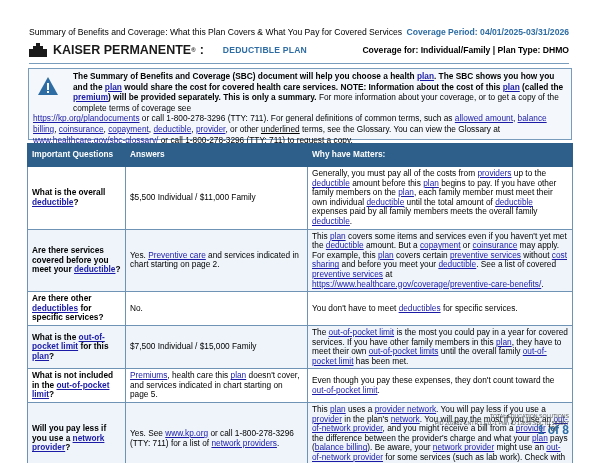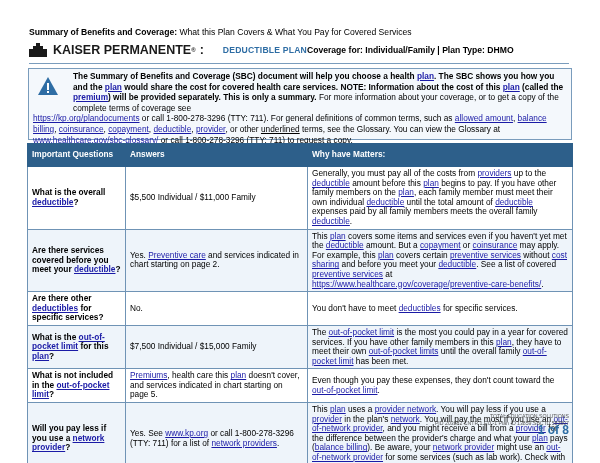--- a/index.html
+++ b/index.html
@@ -1,24 +1,24 @@
 <!DOCTYPE html>
 <html><head>
   <meta charset="utf-8">
   <style>
     * { box-sizing: border-box; margin: 0; padding: 0; }
     html, body { width: 600px; height: 463px; background: #ffffff; overflow: hidden; }
     body { font-family: "Liberation Sans", sans-serif; color: #000; position: relative; }
     a, .lnk { color: #1a1aa6; text-decoration: underline; }
 
     .top-line { position: absolute; left: 29px; top: 27px; width: 540px; display: flex; justify-content: space-between; font-size: 8.6px; }
-    .top-line .doc-title b { font-weight: bold; }
+    .top-line .doc-title b { font-weight: normal; }
     .coverage-period { color: #2e6da4; font-weight: bold; }
 
-    .brand-line { position: absolute; left: 29px; top: 43px; width: 540px; display: flex; justify-content: flex-start; align-items: center; }
+    .brand-line { position: absolute; left: 29px; top: 43px; width: 540px; display: flex; justify-content: space-between; align-items: center; }
     .brand { display: flex; align-items: center; font-size: 12.5px; font-weight: bold; color: #1a1a1a; }
     .logo-icon { width: 18px; height: 14px; margin-right: 6px; position: relative; }
     .logo-icon span { position: absolute; background: #1a1a1a; }
     .brand .sep { margin: 0 5px 0 4px; }
     .plan-name { color: #2e6da4; font-size: 8.6px; font-weight: bold; letter-spacing: 0.2px; margin-left: 14px; }
     .coverage-for { font-size: 8.6px; font-weight: bold; }
     .rule { position: absolute; left: 29px; top: 63px; width: 540px; height: 1px; background: #7a9cbc; }
 
     .notice { position: absolute; left: 28px; top: 68px; width: 544px; height: 72px; border: 1px solid #7a9cbc; background: #f4f8fc; font-size: 8.3px; line-height: 10.6px; padding: 2px 4px 0 4px; }
     .notice .warn-icon { position: absolute; left: 8px; top: 7px; width: 22px; height: 20px; }
@@ -34,20 +34,21 @@
     table.sbc tr.white td { background: #ffffff; }
 
     .footer { position: absolute; right: 31px; top: 413px; text-align: right; font-size: 5.2px; color: #555; line-height: 6.5px; }
     .footer .page { color: #2e6da4; font-weight: bold; font-size: 12px; line-height: 9px; padding-left: 32px; }
   </style>
 </head>
 <body>
 
 <div class="top-line">
   <div class="doc-title"><b>Summary of Benefits and Coverage:</b><span> What this Plan Covers &amp; What You Pay for Covered Services</span></div>
+  <div class="coverage-period">Coverage Period: 04/01/2025-03/31/2026</div>
 </div>
 
 <div class="brand-line">
   <div class="brand">
     <span class="logo-icon">
       <span style="left:0;top:6px;width:4px;height:8px;"></span>
       <span style="left:4px;top:3px;width:3px;height:11px;"></span>
       <span style="left:7px;top:0;width:4px;height:14px;"></span>
       <span style="left:11px;top:3px;width:3px;height:11px;"></span>
       <span style="left:14px;top:6px;width:4px;height:8px;"></span>

